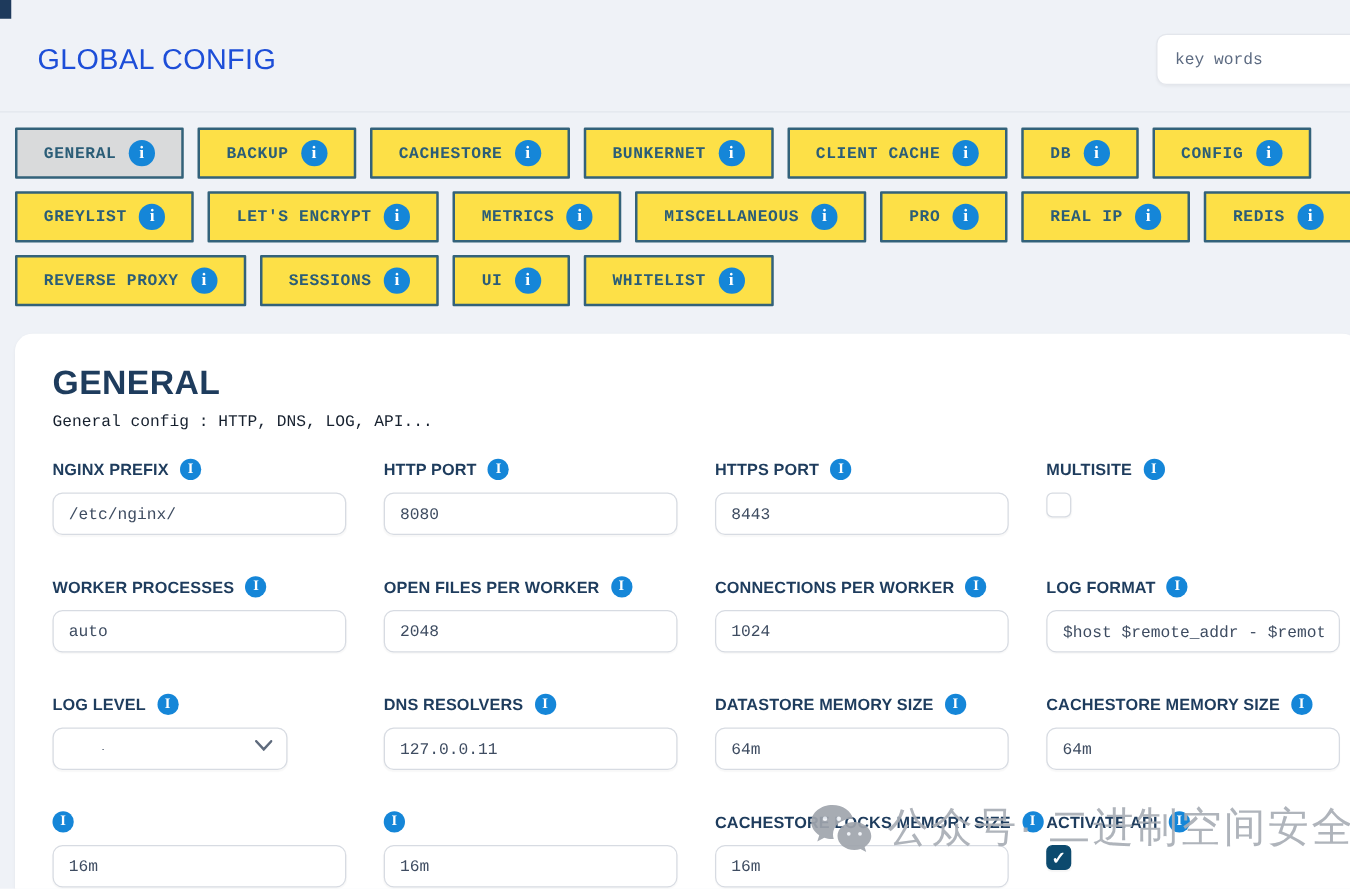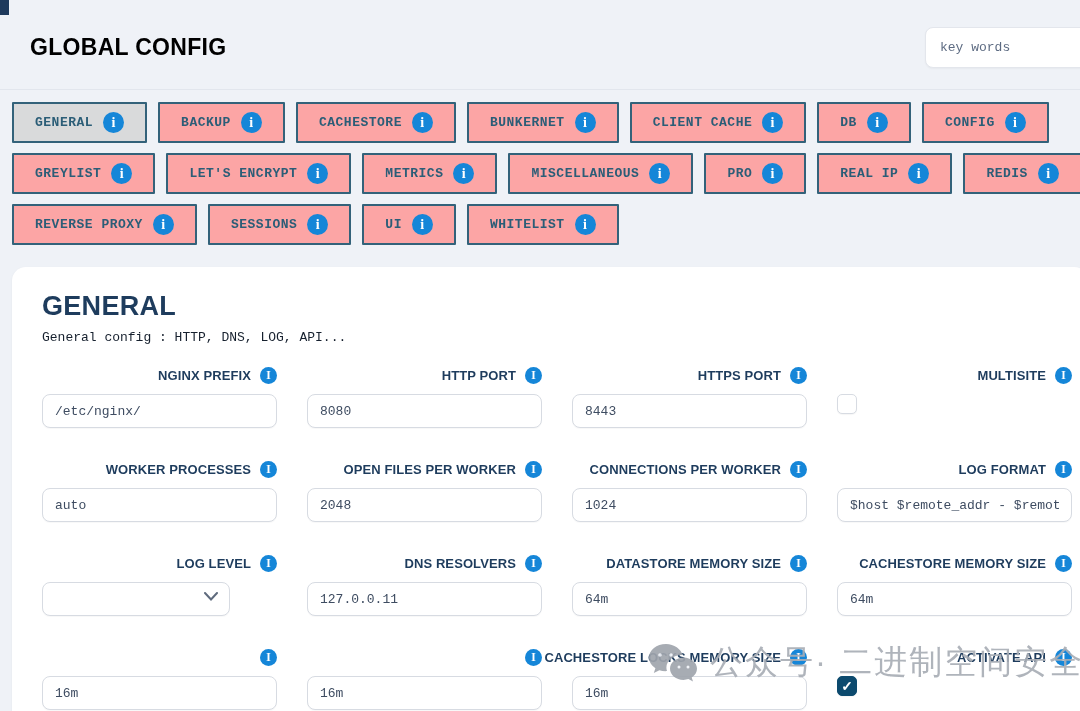--- a/index.html
+++ b/index.html
@@ -8,37 +8,37 @@
     background:#eff2f7;
     font-family:"Liberation Sans","DejaVu Sans",sans-serif;
     position:relative;
   }
   .corner-notch { position:absolute; left:0; top:0; width:9px; height:15px; background:#1e3a5c; }
 
   
   .header { position:relative; height:90px; border-bottom:1px solid #e2e6ed; }
   .page-title {
     position:absolute; left:30px; top:34px;
-    font-size:23px; font-weight:700; letter-spacing:.3px; color:#000000;
+    font-size:23px; font-weight:400; letter-spacing:.3px; color:#1d4ed8;
   }
   .search-box {
     position:absolute; left:925px; top:27px; width:172px; height:41px;
     background:#fff; border:1px solid #e3e6ec; border-radius:8px;
     box-shadow:0 1px 2px rgba(0,0,0,.04);
     padding:0 14px; font-family:"Liberation Mono","DejaVu Sans Mono",monospace;
     font-size:13px; color:#40506a; outline:none;
   }
   .search-box::placeholder { color:#5d6b82; }
 
   
   .tabs { padding:12px 12px 0 12px; }
   .tab-row { display:flex; gap:11px; margin-bottom:10px; }
   .tab {
     display:inline-flex; align-items:center; justify-content:center; gap:10px;
-    height:41px; padding:0 21px; background:#fca5a5;
+    height:41px; padding:0 21px; background:#fde047;
     border:2px solid #33627a; border-radius:1px; cursor:pointer;
     font-family:"Liberation Mono","DejaVu Sans Mono",monospace;
     font-size:13px; font-weight:700; color:#2b5d77; letter-spacing:.5px;
     white-space:nowrap;
   }
   .tab.active { background:#d9dadb; }
   .info {
     display:inline-flex; align-items:center; justify-content:center;
     width:21px; height:21px; border-radius:50%;
     background:#1586d8; color:#fff;
@@ -59,21 +59,21 @@
     font-size:13px; color:#16202e;
   }
   .form-grid {
     margin-top:22px;
     display:grid; grid-template-columns:repeat(4,235px); column-gap:30px;
   }
   .field { margin-bottom:33px; }
   .field-label {
     display:flex; align-items:center; gap:9px; height:17px;
     font-size:13px; font-weight:800; letter-spacing:.1px; color:#1e3c5d;
-    text-transform:uppercase; white-space:nowrap;justify-content:flex-end;
+    text-transform:uppercase; white-space:nowrap;
   }
   .field-label .info { width:17px; height:17px; font-size:11.5px; }
   .text-input, .select-input {
     margin-top:10px; width:235px; height:34px;
     border:1px solid #d7dbe2; border-radius:8px; background:#fff;
     box-shadow:0 1px 1px rgba(0,0,0,.03);
     padding:15px 12px; font-family:"Liberation Mono","DejaVu Sans Mono",monospace;
     font-size:13px; color:#3e4c61; outline:none;
   }
   .select-wrap { position:relative; width:188px; }

